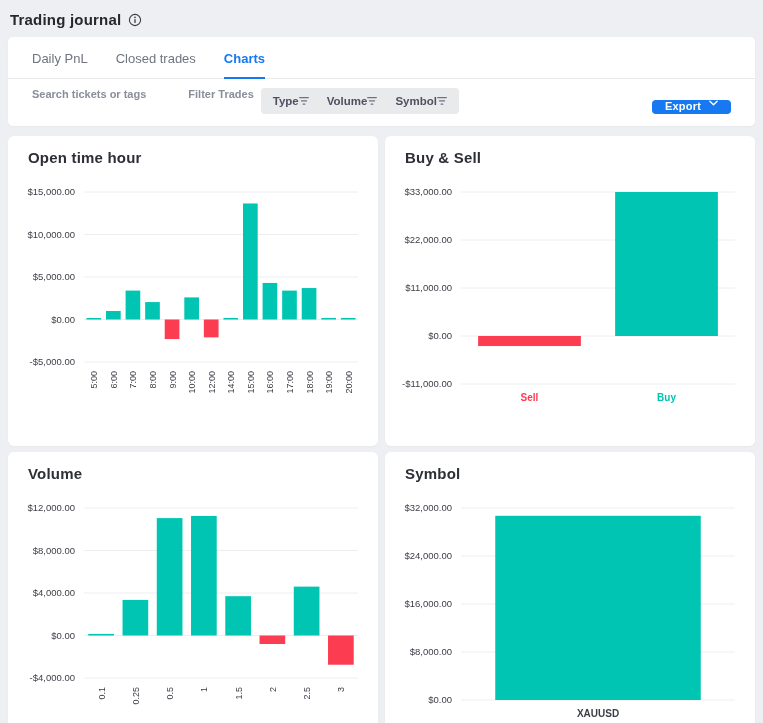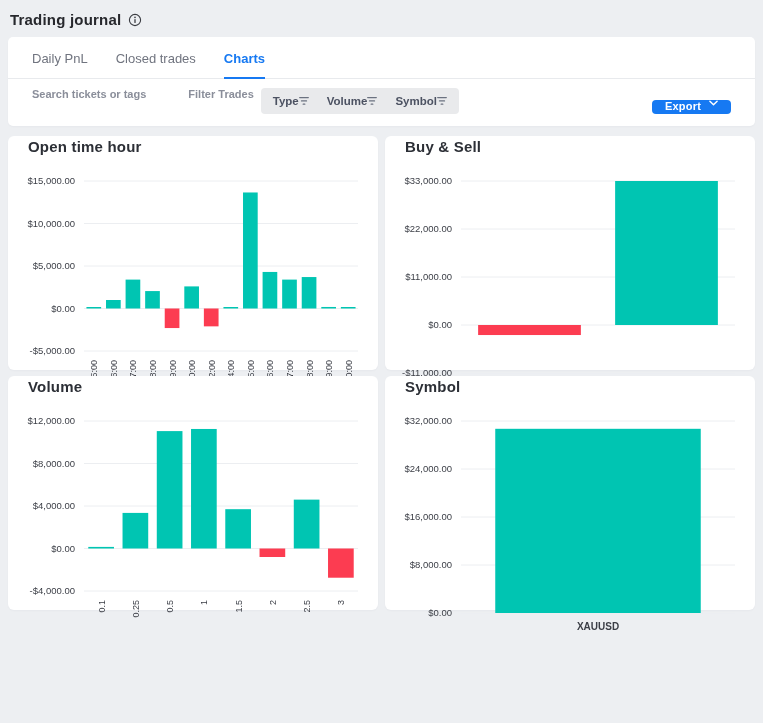--- a/index.html
+++ b/index.html
@@ -40,21 +40,21 @@
   .export-btn {
     margin-left: auto; align-self: flex-end;
     height: 14px; padding: 0 13px; border: none; border-radius: 4px;
     background: #1679f2; color: #fff; font-family: inherit;
     font-size: 11px; font-weight: 600; letter-spacing: .2px;
     display: inline-flex; align-items: flex-start; gap: 8px; cursor: pointer;
   }
 
   
   .charts-grid { display: grid; grid-template-columns: 1fr 1fr; gap: 6px 7px; margin-top: 10px; }
-  .chart-card { background: #fff; border-radius: 6px; height: 234px; padding: 2px 6px 0 6px; box-shadow: 0 1px 2px rgba(30,35,50,.03); }
+  .chart-card { background: #fff; border-radius: 6px; height: 310px; padding: 13px 6px 0 6px; box-shadow: 0 1px 2px rgba(30,35,50,.03); }
   .chart-card h3 { margin: 0 0 0 14px; font-size: 15px; font-weight: 700; color: #2c2f36; letter-spacing: .2px; }
   .chart-body { margin-top: 20px; }
   .chart-body svg { display: block; }
   .chart-body text { font-family: "Liberation Sans", sans-serif; }
 </style>
 </head>
 <body>
 
 <div class="page-header">
   <h1>Trading journal</h1>

